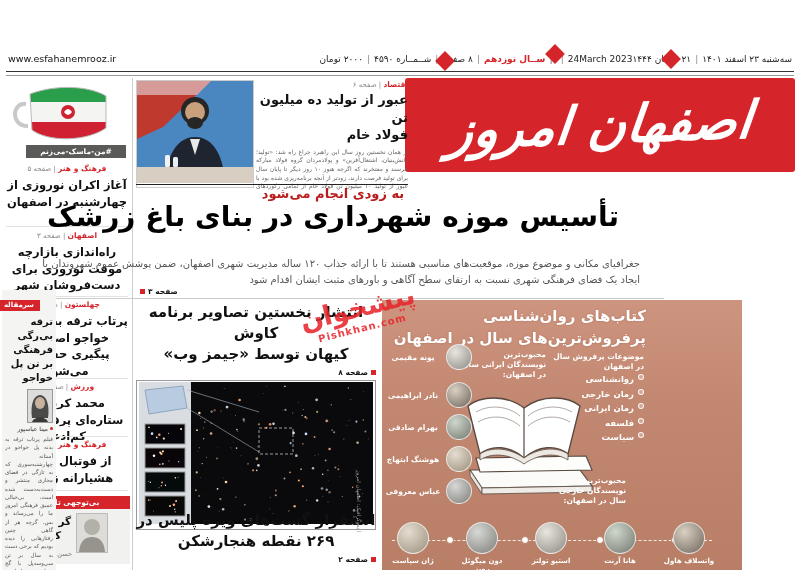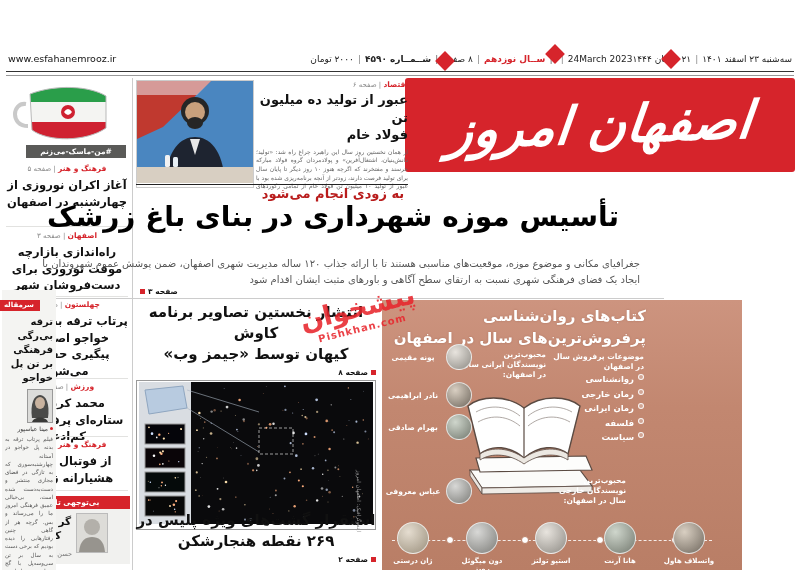--- a/index.html
+++ b/index.html
@@ -4,21 +4,21 @@
 <style>
   html,body{margin:0;padding:0;background:#888;}
   *{box-sizing:border-box;font-family:"DejaVu Sans","Liberation Sans",sans-serif;}
   #page{position:relative;width:800px;height:570px;background:#fff;margin:0 auto;overflow:hidden;direction:rtl;}
   .preline{white-space:pre-line;}
   
   .dateline{position:absolute;top:53px;right:8px;left:8px;display:flex;justify-content:space-between;align-items:center;font-size:9px;color:#222;}
   .dateline .segs{display:flex;align-items:center;}
   .seg+.seg::before{content:"|";margin:0 4px;color:#888;}
   .seg.red{color:#d6242b;font-weight:bold;}
-  .seg.bold{font-weight:bold;text-align:center;}
+  .seg.bold{font-weight:normal;text-align:center;}
   .site{direction:ltr;font-size:9.5px;color:#111;}
   .rule1{position:absolute;top:71px;right:6px;left:6px;border-top:1.5px solid #333;}
   .rule2{position:absolute;top:75px;right:6px;left:6px;border-top:1px solid #999;}
   
   .masthead{position:absolute;top:78px;right:5px;width:390px;height:94px;background:#d6242b;border-radius:3px;display:flex;align-items:center;justify-content:center;overflow:hidden;}
   .masthead span{color:#fff;font-size:52px;font-weight:bold;font-style:italic;transform:skewX(-8deg) rotate(-2deg);letter-spacing:-2px;}
   .dot{position:absolute;background:#d6242b;width:14px;height:14px;transform:rotate(45deg);}
   
   .vline{position:absolute;left:132px;top:78px;bottom:0;border-left:1px solid #ccc;}
   .maskart{position:absolute;top:78px;right:690px;}
@@ -453,20 +453,24 @@
         <div class="pcircle c1"></div>
       </div>
     <div class="auth-row" style="top:82px;">
         <div class="auth-name">نادر ابراهیمی</div>
         <div class="pcircle c2"></div>
       </div>
     <div class="auth-row" style="top:114px;">
         <div class="auth-name">بهرام صادقی</div>
         <div class="pcircle c3"></div>
       </div>
+    <div class="auth-row" style="top:146px;">
+        <div class="auth-name">هوشنگ ابتهاج</div>
+        <div class="pcircle c4"></div>
+      </div>
     <div class="auth-row" style="top:178px;">
         <div class="auth-name">عباس معروفی</div>
         <div class="pcircle c5"></div>
       </div>
 
     <div class="book">
       <svg width="168" height="138" viewBox="0 0 168 138">
         <polygon points="30,96 140,96 152,112 42,114" fill="#fbfbf9" stroke="#5a4a42" stroke-width="1.2"></polygon>
         <polygon points="30,96 42,114 42,120 30,102" fill="#e8e4df" stroke="#5a4a42" stroke-width="0.8"></polygon>
         <polygon points="42,114 152,112 152,118 42,120" fill="#efece7" stroke="#5a4a42" stroke-width="0.8"></polygon>
@@ -501,21 +505,21 @@
       <div class="fr-cell">
           <div class="pcircle c1"></div>
           <div class="fr-name">استیو تولتز</div>
         </div>
       <div class="fr-cell">
           <div class="pcircle c5"></div>
           <div class="fr-name">دون میگوئل رویز</div>
         </div>
       <div class="fr-cell">
           <div class="pcircle c4"></div>
-          <div class="fr-name">ژان درستی</div>
+          <div class="fr-name">ژان سیاست</div>
         </div>
     </div>
   </div>
 
   <div class="edit">
     <span class="edlabel">سرمقاله</span>
     <div class="edtitle preline">ترقه بی‌رگی فرهنگی
 بر تن پل خواجو</div>
     <div class="edphoto">
       <svg width="24" height="32" viewBox="0 0 24 32">

